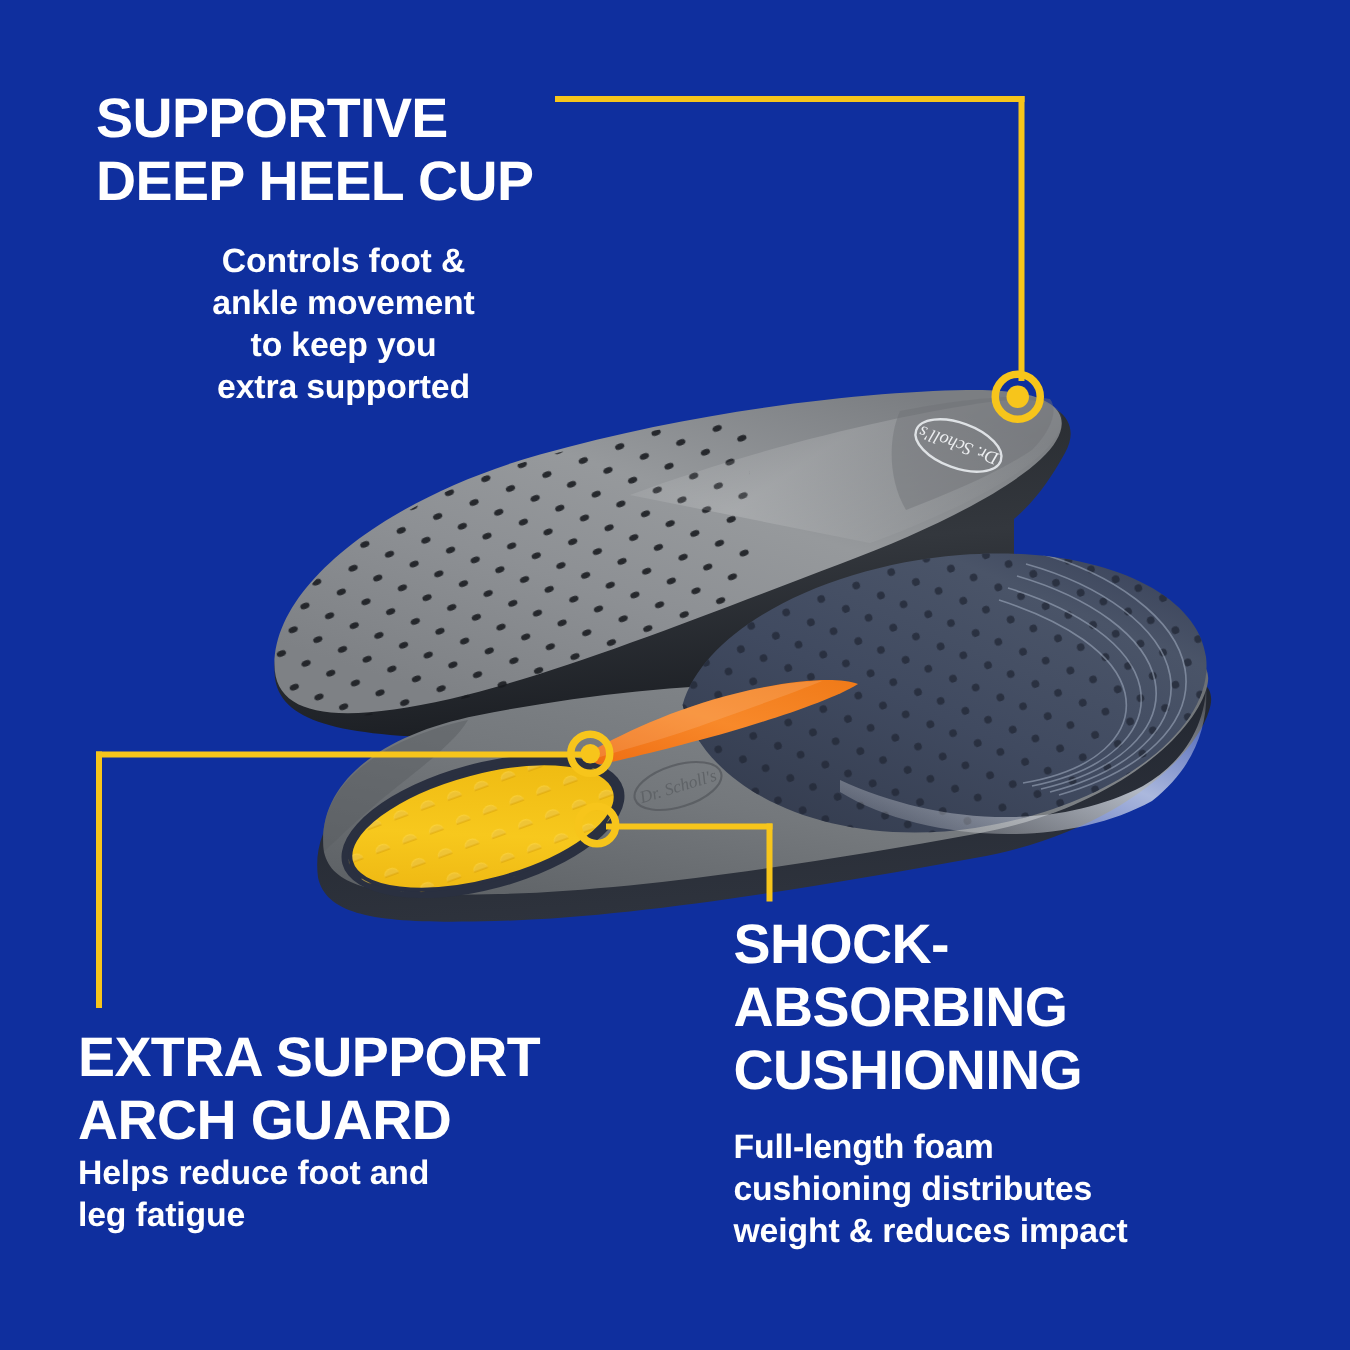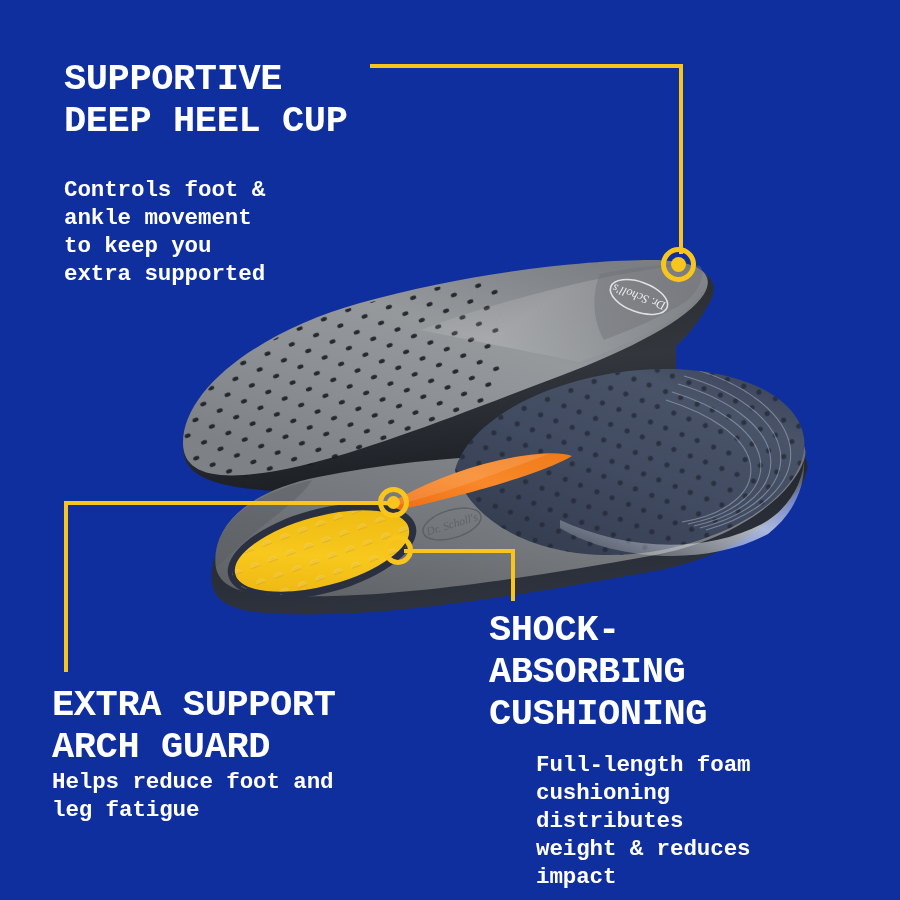--- a/index.html
+++ b/index.html
@@ -12,48 +12,48 @@
     position: relative;
     width: 900px;
     height: 900px;
     overflow: hidden;
     font-family: "Liberation Sans", sans-serif;
     background: #0f2f9e;
     -webkit-font-smoothing: antialiased;
   }
 
   
-  .callout { position: absolute; font-family: Liberation Mono, monospace; }
+  .callout { position: absolute; }
   .callout .headline {
     color: #ffffff;
     font-weight: 700;
     font-size: 37px;
     line-height: 42px;
     letter-spacing: -0.4px;
     white-space: pre-line;
     margin: 0;
   }
   .callout .body {
     color: #ffffff;
     font-weight: 700;
     font-size: 22.5px;
     line-height: 28px;
     letter-spacing: -0.1px;
     white-space: pre-line;
     margin: 0;
   }
 
   #callout-heel       { left: 64px;  top: 58px;  width: 330px; }
-  #callout-heel .body { margin-top: 34px; }
+  #callout-heel .body { margin-top: 18px; text-align: center; }
 
   #callout-arch       { left: 52px;  top: 684px; width: 400px; }
   #callout-arch .body { }
 
   #callout-shock      { left: 489px; top: 609px; width: 340px; }
-  #callout-shock .body{ margin-top: 16px; margin-left: 47px; }
+  #callout-shock .body{ margin-top: 16px; }
 
   
   .leader { position: absolute; background: #f7c51b; }
   .leader-h { height: 4px; }
   .leader-v { width: 4px; }
 
   
   #leader-heel-h  { left: 370px; top: 64px;  width: 313px; }
   #leader-heel-v  { left: 679px; top: 64px;  height: 190px; }
 

